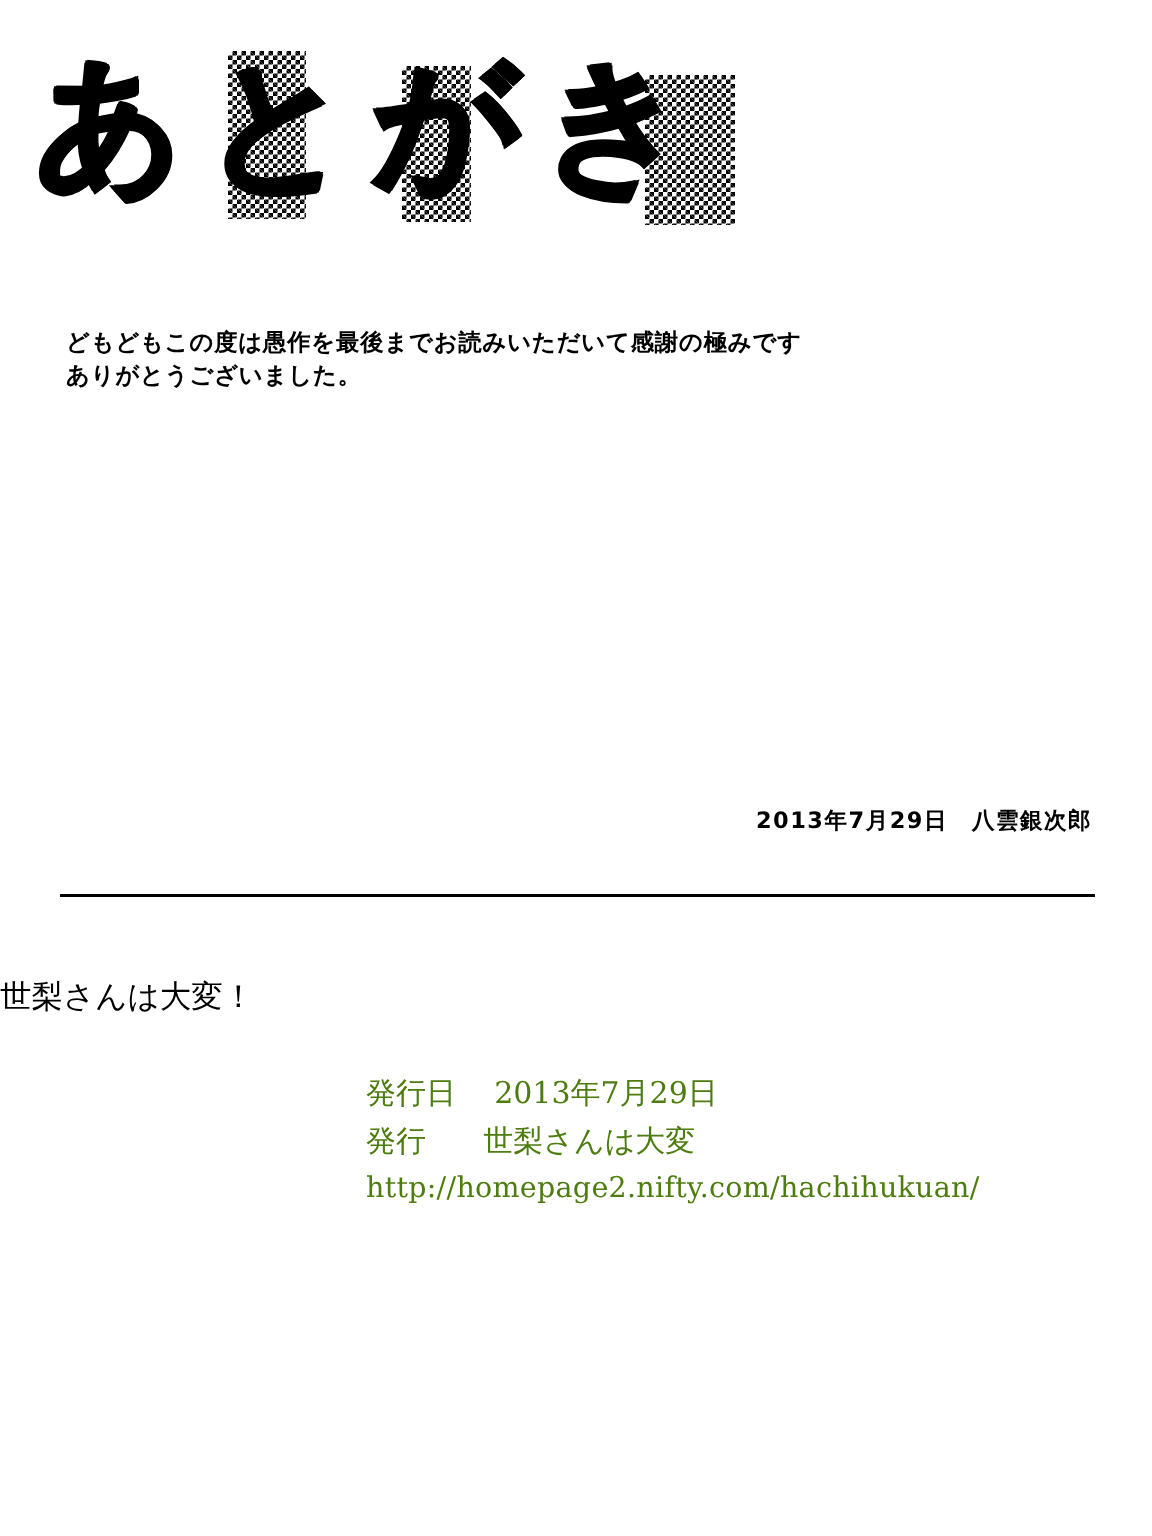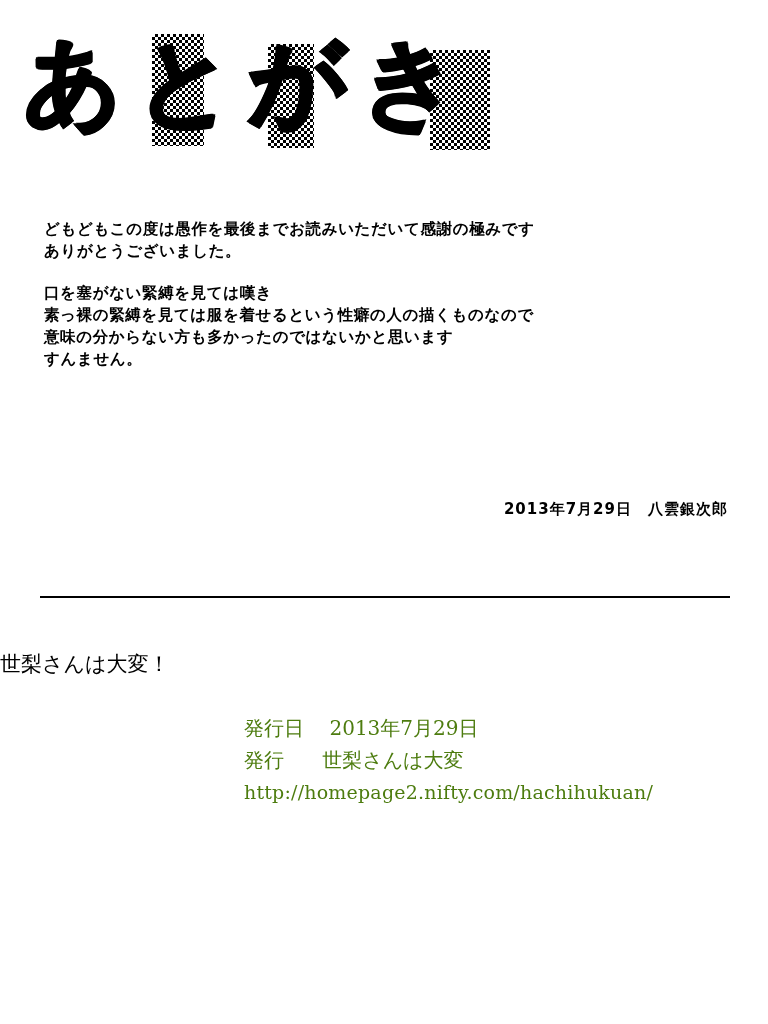--- a/index.html
+++ b/index.html
@@ -57,38 +57,38 @@
   .tex-a { left: 152px; top: 34px; width: 52px; height: 112px; }
   .tex-b { left: 268px; top: 44px; width: 46px; height: 104px; }
   .tex-c { left: 430px; top: 50px; width: 60px; height: 100px; }
 
   
   .afterword {
     position: absolute;
     left: 44px;
     top: 218px;
     width: 680px;
-    font-family: Liberation Serif, serif;
+    font-family: Liberation Mono, monospace;
     font-weight: bold;
     font-size: 15.5px;
     line-height: 22px;
     letter-spacing: 0.6px;
     color: #000;
   }
   .afterword p {
     margin: 0 0 20px 0;
     white-space: pre-line;
   }
   .afterword p:last-child { margin-bottom: 0; }
 
   
   .signature {
     position: absolute;
     right: 40px;
-    top: 500px;
+    top: 538px;
     font-family: "DejaVu Sans", sans-serif;
     font-weight: bold;
     font-size: 15px;
     letter-spacing: 1px;
     color: #000;
     white-space: nowrap;
   }
 
   
   .divider {
@@ -136,24 +136,20 @@
   <div class="title-block">
     <div class="title-text">あとがき</div>
   </div>
   <div class="tex tex-a"></div>
   <div class="tex tex-b"></div>
   <div class="tex tex-c"></div>
 
   <div class="afterword">
     <p>どもどもこの度は愚作を最後までお読みいただいて感謝の極みです
 ありがとうございました。</p>
-    <p>口を塞がない緊縛を見ては嘆き
-素っ裸の緊縛を見ては服を着せるという性癖の人の描くものなので
-意味の分からない方も多かったのではないかと思います
-すんません。</p>
   </div>
 
   <div class="signature">2013年7月29日　八雲銀次郎</div>
 
   <div class="divider"></div>
 
   <div class="colophon-title">世梨さんは大変！</div>
 
   <div class="colophon-body">
     <div class="row">

